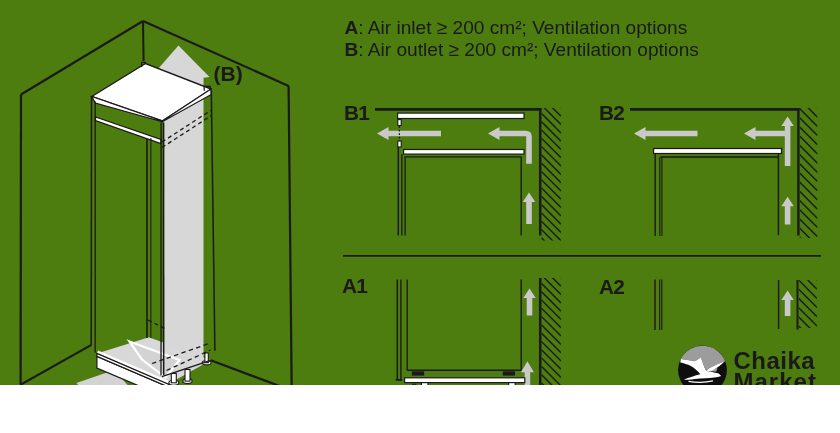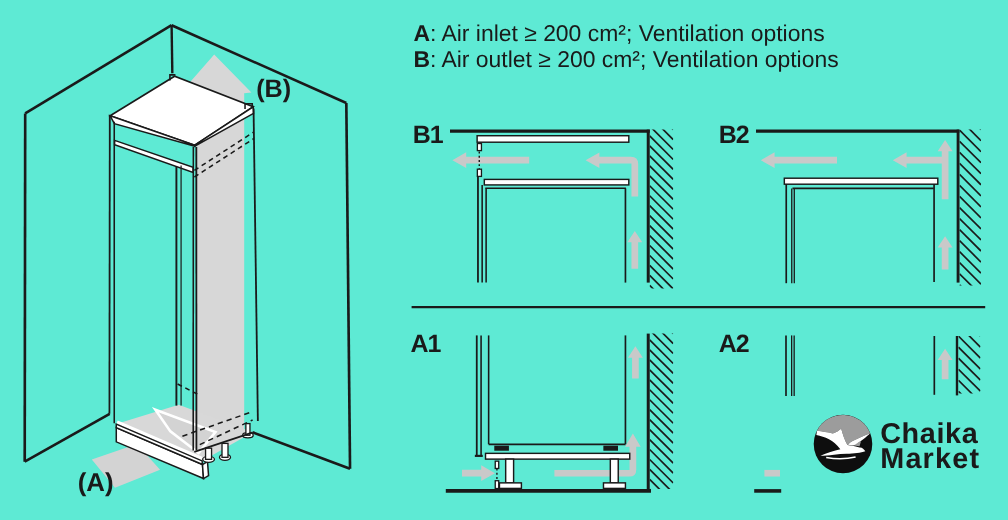--- a/index.html
+++ b/index.html
@@ -1,15 +1,15 @@
 <!DOCTYPE html>
 <html><head><meta charset="utf-8">
 <style>
 html,body{margin:0;padding:0;background:#ffffff;}
-#page{position:relative;width:840px;height:433px;overflow:hidden;background:#5eead4;}
+#page{position:relative;width:840px;height:385px;overflow:hidden;background:#4d7c0f;}
 svg{position:absolute;left:0;top:0;}
 text{font-family:"Liberation Sans",sans-serif;}
 </style></head>
 <body>
 <div id="page">
 <svg width="840" height="433" viewBox="0 0 840 433">
 <text x="344.5" y="34.4" font-size="19.1" fill="#1a1a1a"><tspan font-weight="bold">A</tspan>: Air inlet ≥ 200 cm²; Ventilation options</text>
 <text x="344.5" y="56.0" font-size="19.1" fill="#1a1a1a"><tspan font-weight="bold">B</tspan>: Air outlet ≥ 200 cm²; Ventilation options</text>
 <text x="344" y="119.5" font-size="20.8" font-weight="bold" fill="#1a1a1a" letter-spacing="-0.8">B1</text>
 <path d="M377,133.5 L388.5,126.9 L388.5,130.7 L441,130.7 L441,136.3 L388.5,136.3 L388.5,140.1 Z" fill="#c9c9c9"></path>

